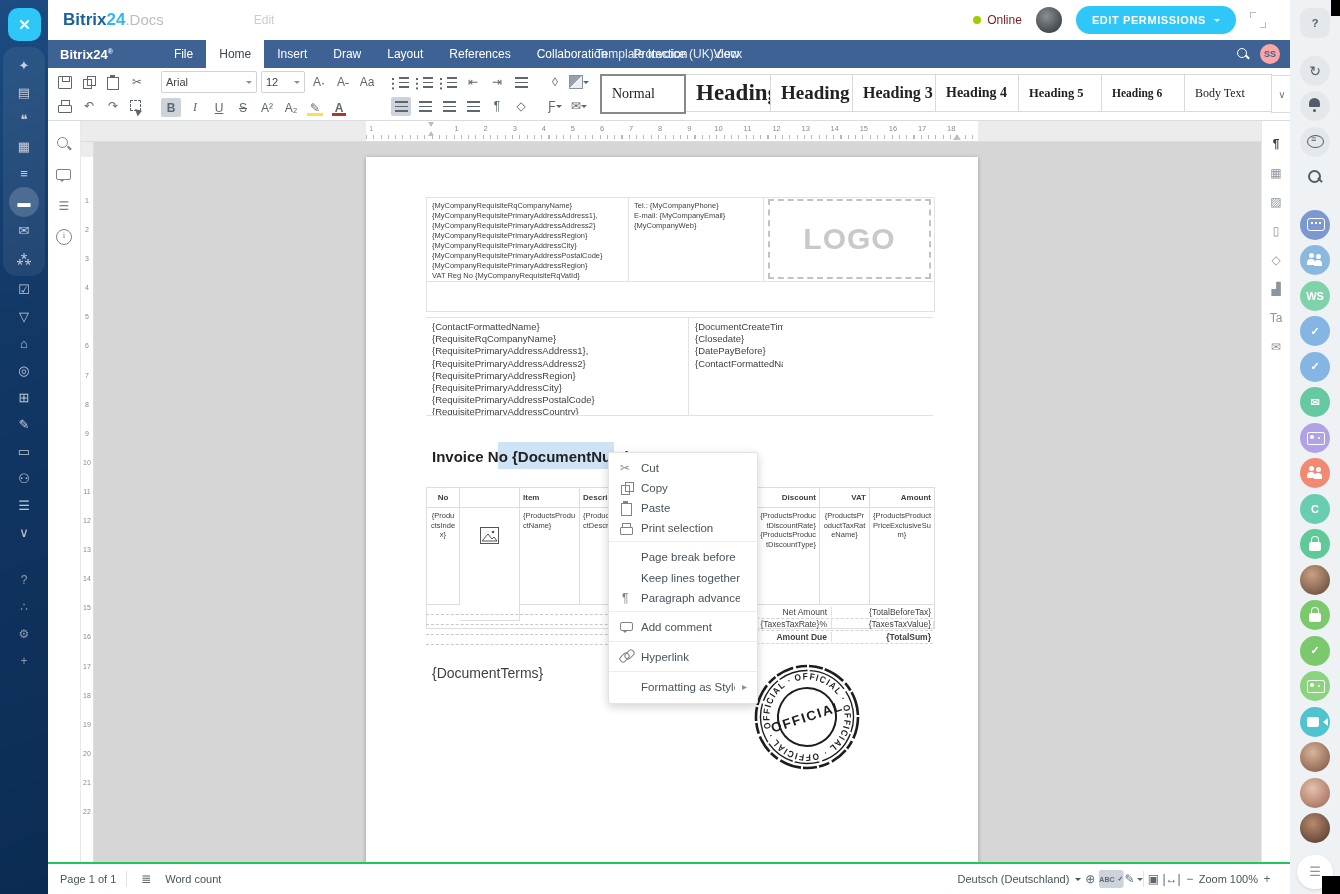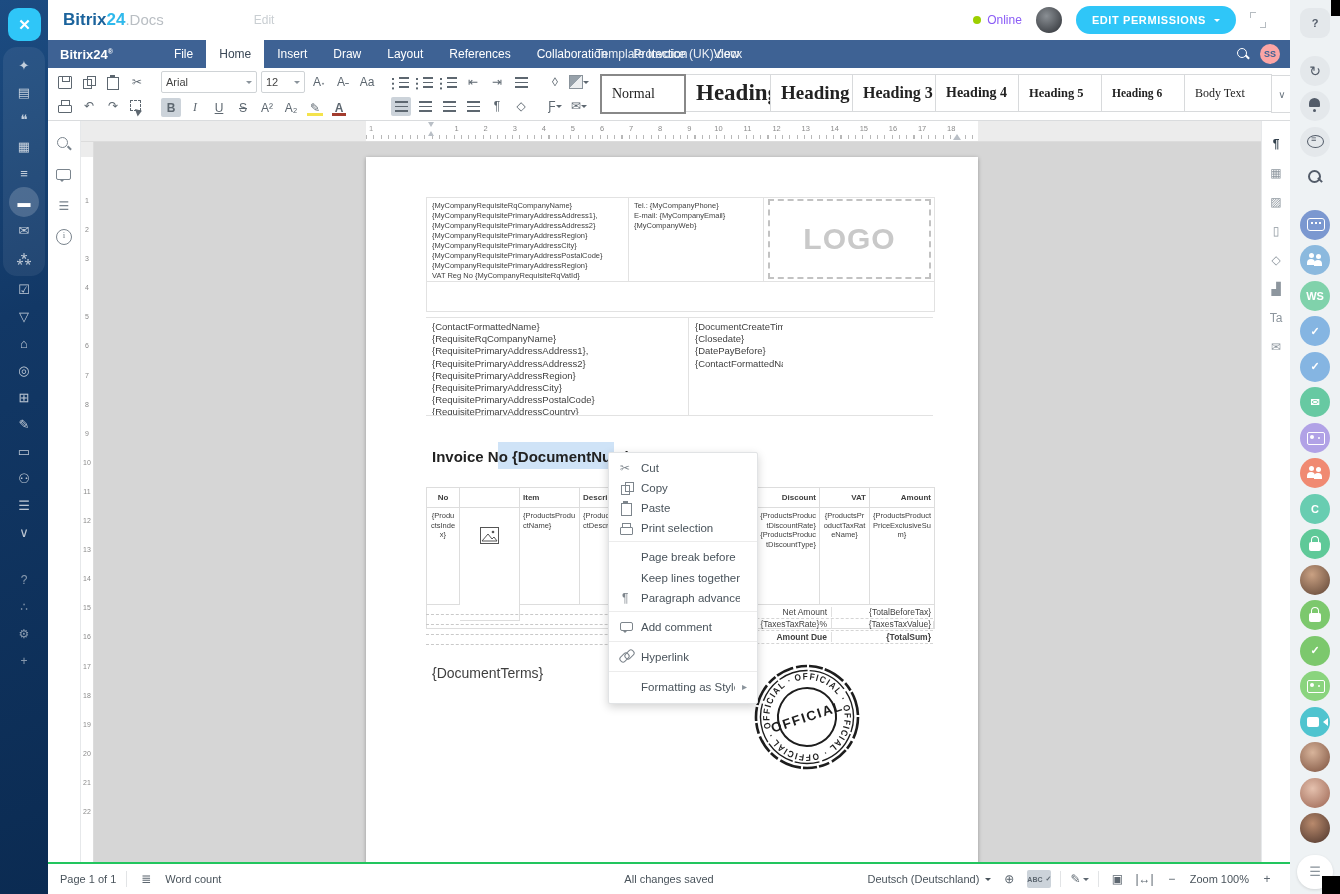--- a/index.html
+++ b/index.html
@@ -12,21 +12,21 @@
   .sb-ic.active{background:rgba(255,255,255,.18);border-radius:50%;width:30px;height:30px;color:#fff}
   .sb-grp2{position:absolute;left:3px;top:276px;width:42px;display:flex;flex-direction:column;align-items:center}
   .sb-grp3{position:absolute;left:3px;top:566px;width:42px;display:flex;flex-direction:column;align-items:center}
   .sb-grp3 .sb-ic{color:rgba(255,255,255,.5);font-size:12px}
   
   .apphead{position:absolute;left:48px;top:0;width:1242px;height:40px;background:#fff;z-index:20;display:flex;align-items:center}
   .brand{margin-left:15px;font-size:17px;font-weight:bold;white-space:nowrap}
   .brand .b1{color:#1b639c}.brand .b2{color:#2fb9ec}.brand .b3{color:#b9bec3;font-weight:normal;font-size:15px}
   .edit-tab{margin-left:90px;font-size:12px;color:#c9ced2;cursor:pointer}
   .ah-right{margin-left:auto;display:flex;align-items:center;gap:14px;padding-right:24px}
-  .online{display:flex;align-items:center;gap:6px;font-size:12px;color:#8b5cf6}
+  .online{display:flex;align-items:center;gap:6px;font-size:12px;color:#7f1d1d}
   .dotg{width:8px;height:8px;border-radius:50%;background:#9dcf00}
   .ah-avatar{width:26px;height:26px;border-radius:50%;background:radial-gradient(circle at 40% 35%,#8a8f94,#2b2e33)}
   .perm-btn{height:28px;border-radius:15px;background:#2fc6f8;color:#fff;font-size:11px;font-weight:bold;letter-spacing:.6px;display:flex;align-items:center;gap:8px;padding:0 16px;cursor:pointer}
   .car{width:0;height:0;border:3.5px solid transparent;border-top-color:currentColor;margin-top:3px}
   .expand-ic{position:relative;width:16px;height:16px;cursor:pointer;color:#b6bcc1}
   .expand-ic::before,.expand-ic::after{content:"";position:absolute;width:5px;height:5px}
   .expand-ic::before{left:0;top:0;border-left:1.6px solid currentColor;border-top:1.6px solid currentColor}
   .expand-ic::after{right:0;bottom:0;border-right:1.6px solid currentColor;border-bottom:1.6px solid currentColor}
   
   .editor{position:absolute;left:48px;top:40px;width:1242px;height:854px;background:#fff;z-index:10;display:flex;flex-direction:column}
@@ -147,21 +147,21 @@
   .stamp{position:absolute;left:386px;top:505px}
   
   .rstrip{width:28px;background:#fff;border-left:1px solid #e6e8ea;display:flex;flex-direction:column;align-items:center;padding-top:14px;gap:11px}
   .rs-ic{width:18px;height:18px;display:flex;align-items:center;justify-content:center;font-size:12px;color:#8d969e;cursor:pointer}
   .rs-ic.active{color:#32404c;font-weight:bold}
   
   .statusbar{height:30px;border-top:2px solid #22c55e;background:#fff;display:flex;align-items:center;font-size:11px;color:#49535b;flex:0 0 30px;position:relative}
   .st-left{display:flex;align-items:center;gap:10px;padding-left:12px}
   .st-div{width:1px;height:16px;background:#e2e4e6}
   .st-center{position:absolute;left:0;right:0;text-align:center;pointer-events:none}
-  .st-right{margin-left:auto;display:flex;align-items:center;gap:9px;padding-right:14px;z-index:2;background:#fff}
+  .st-right{margin-left:auto;display:flex;align-items:center;padding-right:14px;z-index:2;background:#fff}
   .st-ic{display:flex;align-items:center;justify-content:center;min-width:18px;height:18px;border-radius:2px;color:#5d6770;font-size:12px;cursor:pointer;gap:3px}
   .st-ic.on{background:#ccd3da}
   .abc{font-size:7px;font-weight:bold;letter-spacing:0}
   .lang{display:flex;align-items:center;gap:6px;cursor:pointer}
   
   .rpanel{position:absolute;right:0;top:0;width:50px;height:894px;background:#eef2f4;display:flex;flex-direction:column;align-items:center;padding-top:8px;gap:5.5px;z-index:25}
   .rp-btn{width:30px;height:30px;border-radius:50%;display:flex;align-items:center;justify-content:center;color:#fff;font-size:11px;font-weight:bold;cursor:pointer;position:relative;flex:0 0 30px}
   .rp-btn.sq{border-radius:9px}
   .mgap{margin-top:12px}
   .i-clock::before{content:"↻";font-size:14px;font-weight:normal}
@@ -767,21 +767,20 @@
         </div>
     </div>
 
     <div class="statusbar">
       <div class="st-left">
         <span>Page 1 of 1</span>
         <span class="st-div"></span>
         <span class="st-ic">≣</span>
         <span>Word count</span>
       </div>
-      <div class="st-center">All changes saved</div>
       <div class="st-right">
         <span class="lang">
             <span>Deutsch (Deutschland)</span>
             <span class="car"></span>
           </span>
         <span class="st-ic">⊕</span>
         <span class="st-ic on abc"><span>ABC</span>✓</span>
         <span class="st-div"></span>
         <span class="st-ic">✎<span class="car"></span></span>
         <span class="st-div"></span>

